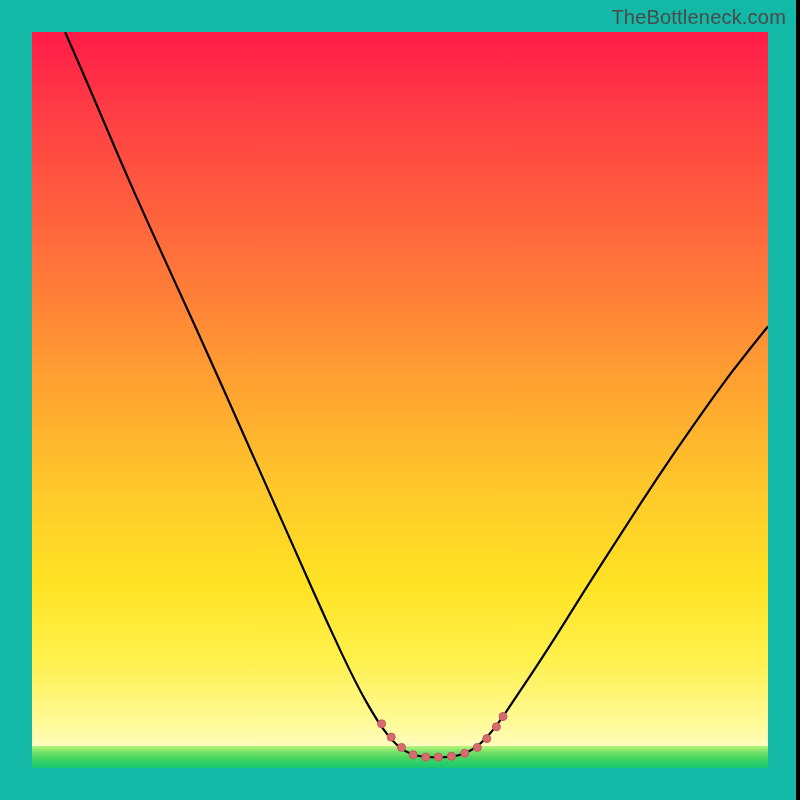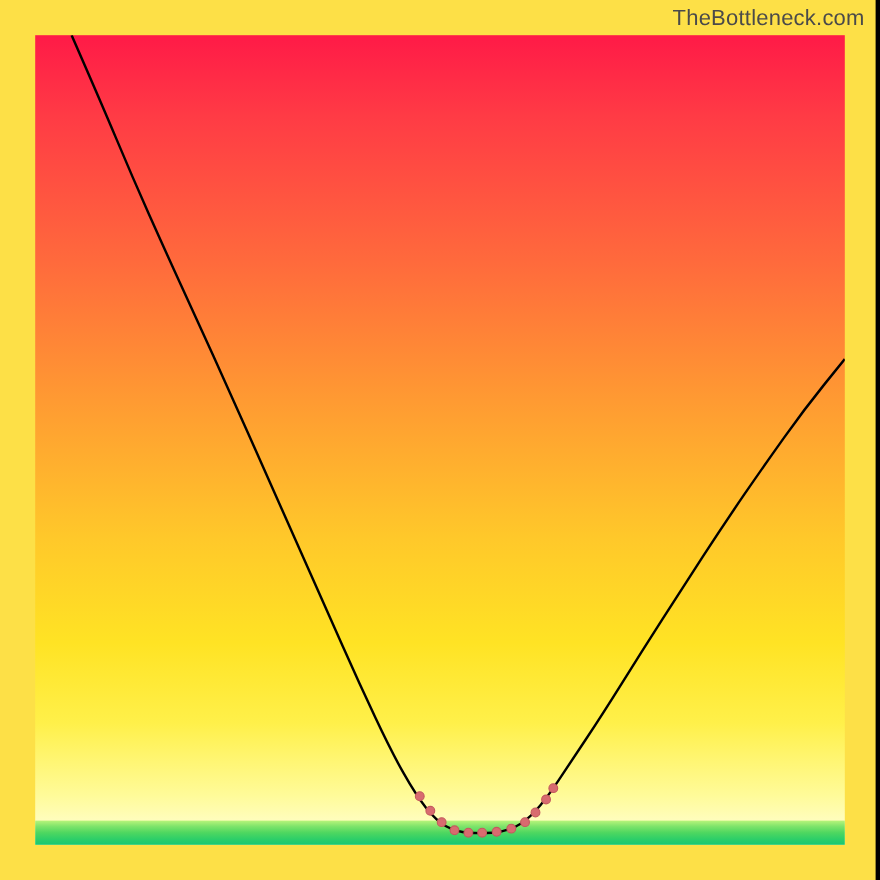--- a/index.html
+++ b/index.html
@@ -10,21 +10,21 @@
     background: #000;
     overflow: hidden;
     font-family: Arial, Helvetica, sans-serif;
   }
   .frame {
     position: absolute;
     left: 0;
     top: 0;
     width: 796px;
     height: 800px;
-    background: #fde047;
+    background: #14b8a6;
   }
   .plot-area {
     position: absolute;
     left: 32px;
     top: 32px;
     width: 736px;
     height: 736px;
     
     background: linear-gradient(
       to bottom,

